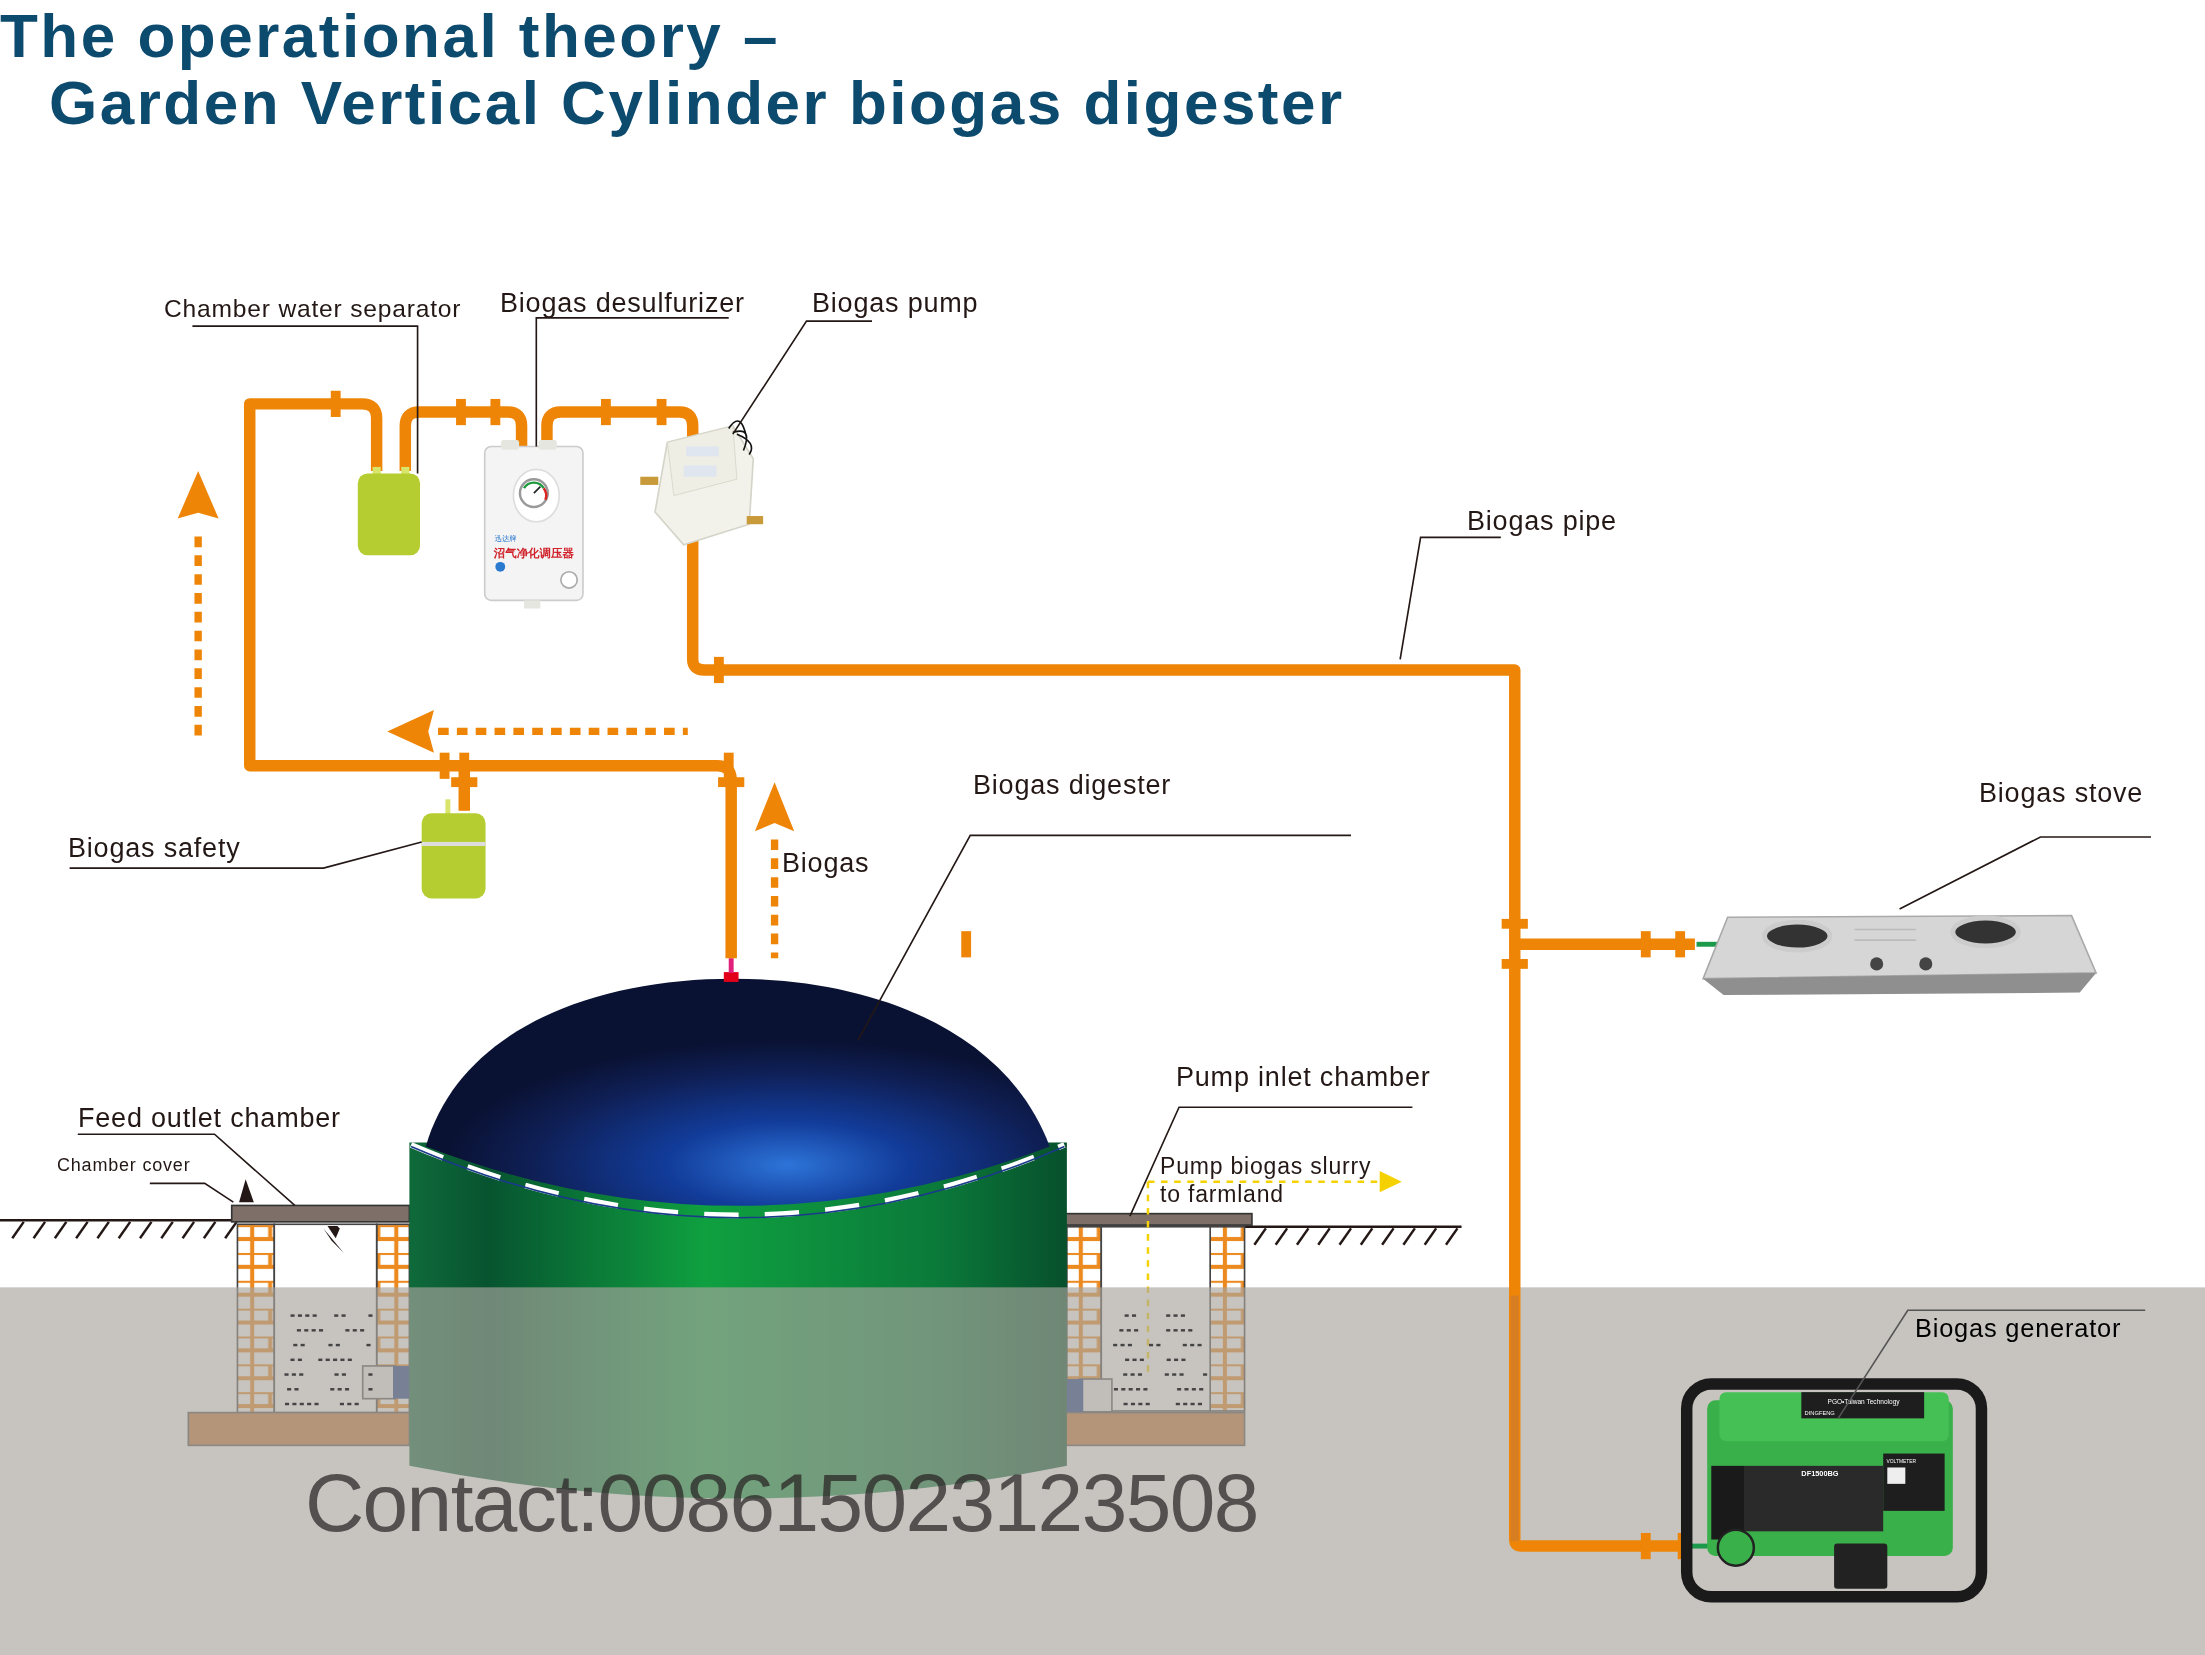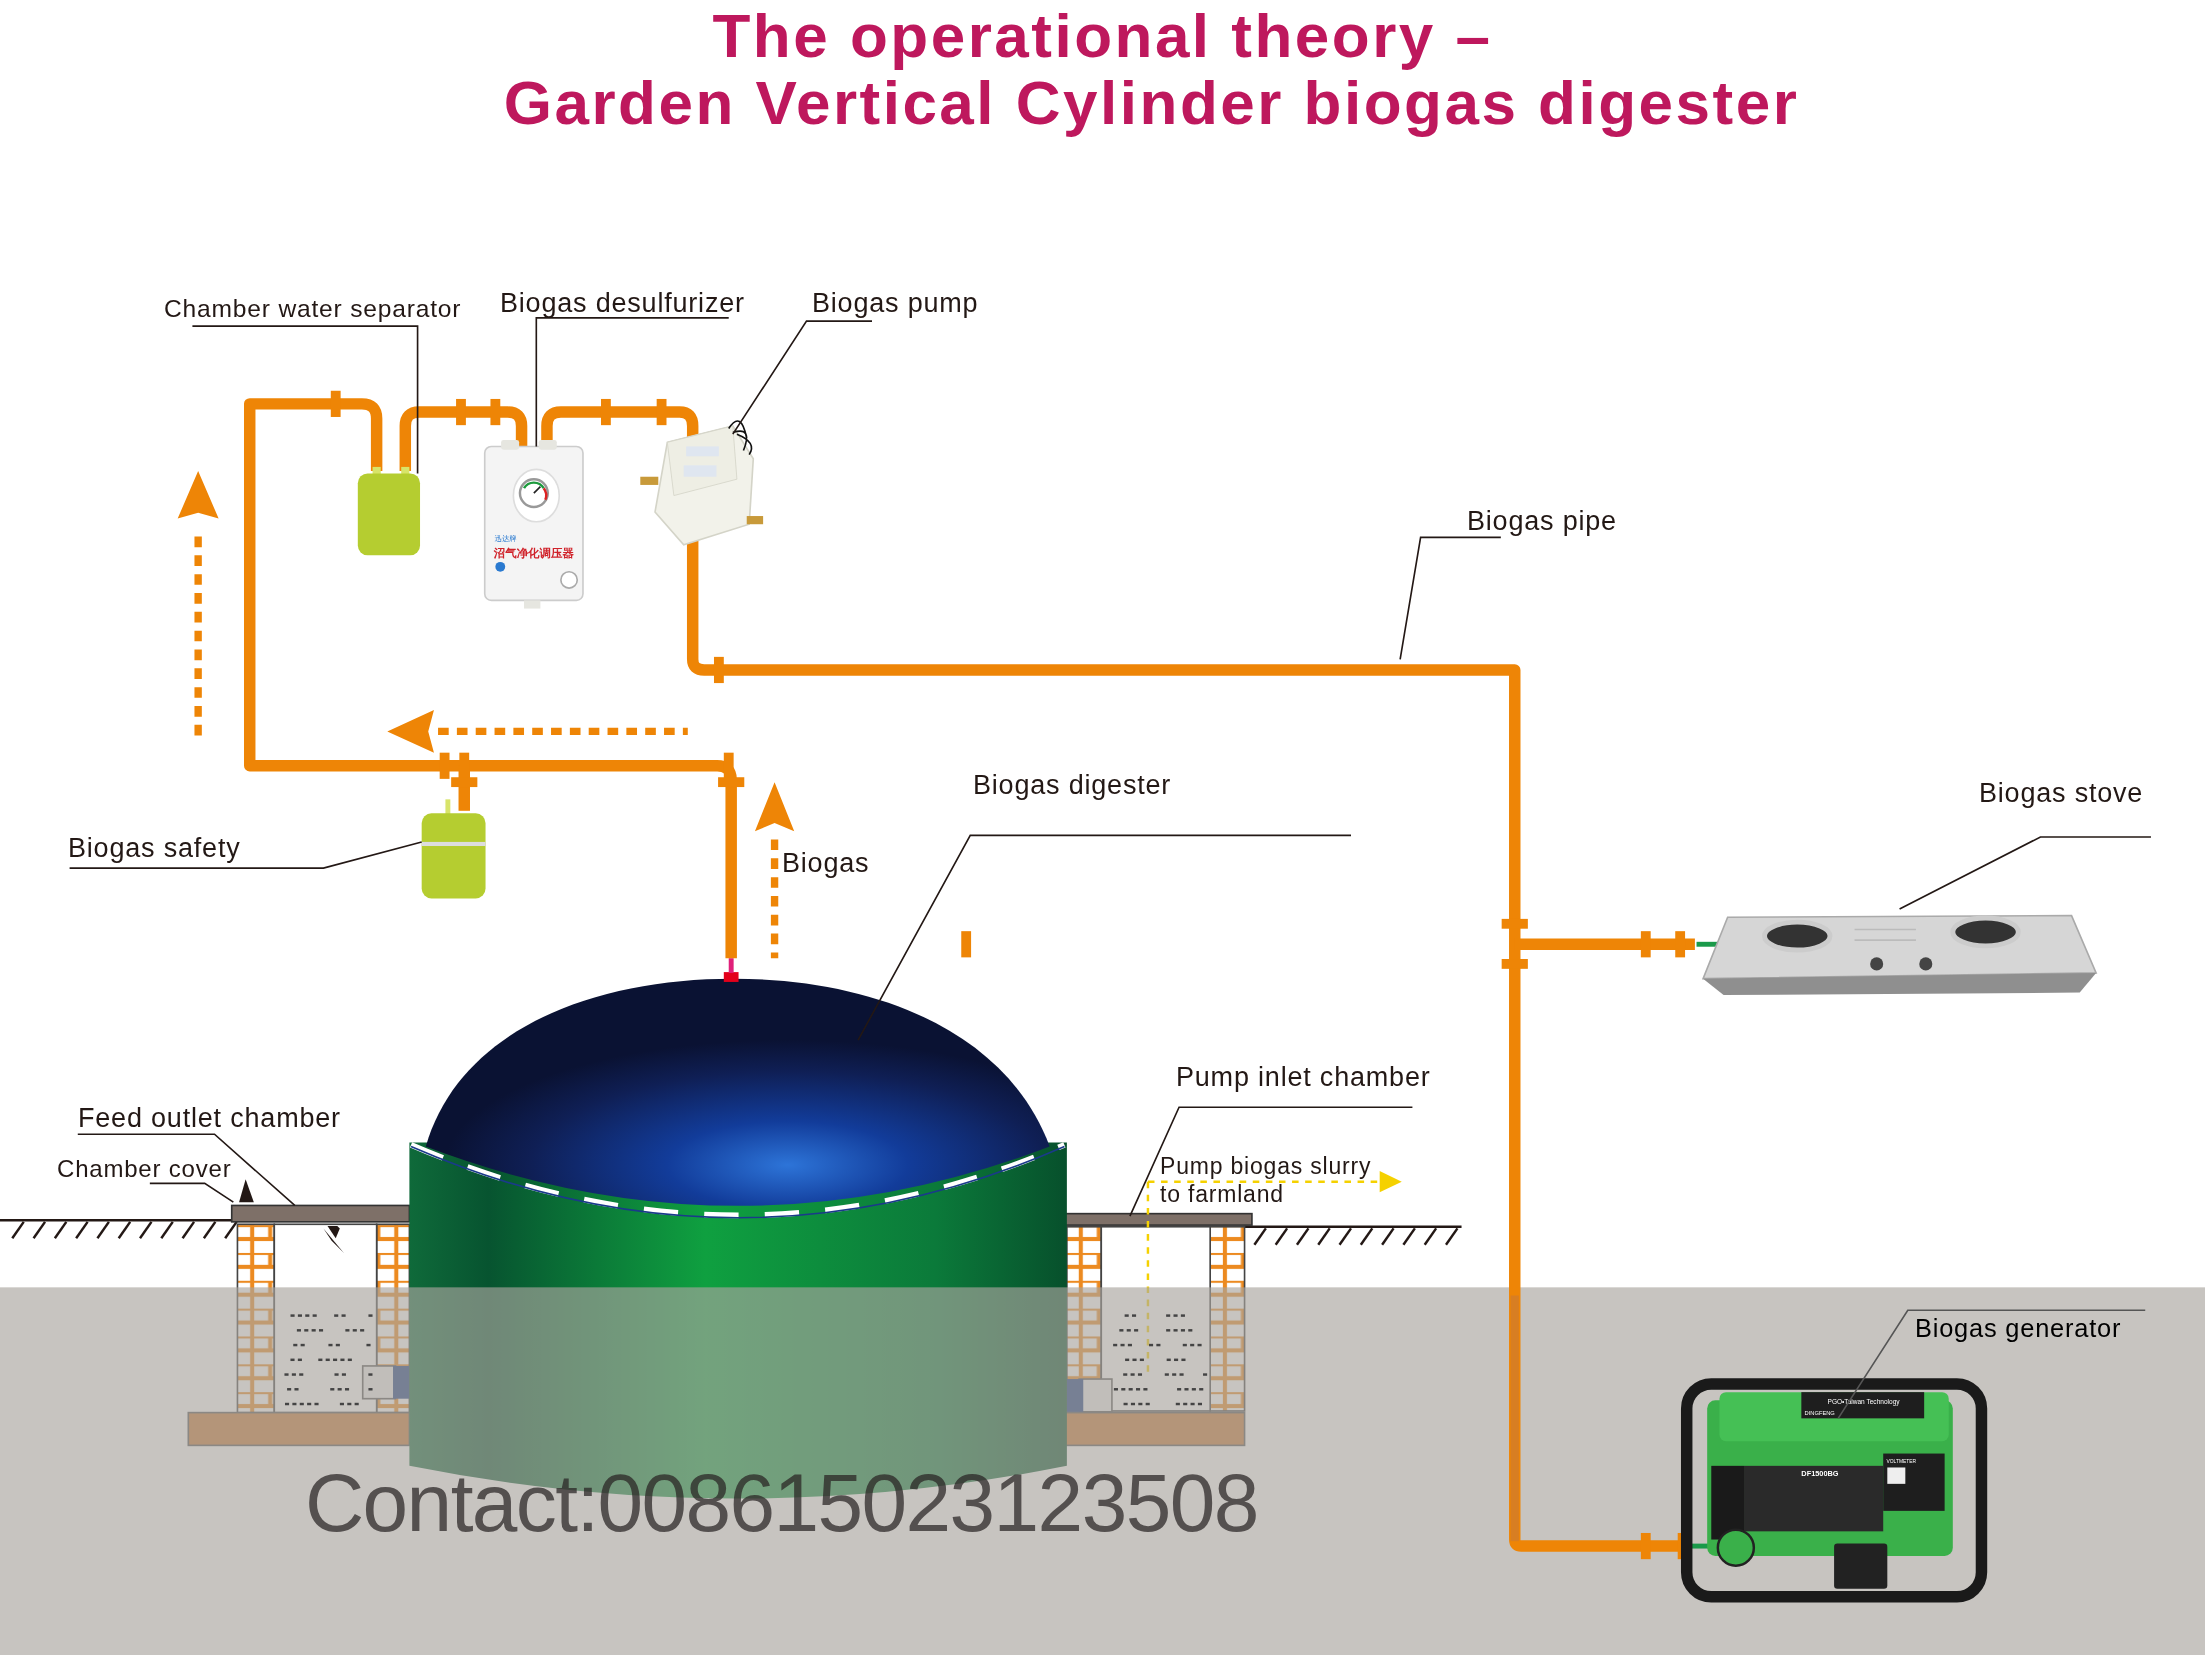--- a/index.html
+++ b/index.html
@@ -1,20 +1,20 @@
 <!DOCTYPE html>
 <html style="font-size:13px"><head>
 <meta charset="utf-8">
 <style>
   html, body { margin:0; padding:0; background:#ffffff; }
   body { width:2205px; height:1656px; position:relative; overflow:hidden; font-family:"Liberation Sans", sans-serif; }
   #stage { position:absolute; left:0; top:0; width:2205px; height:1656px; }
-  .title { position:absolute; left:0; width:2205px; text-align:center; font-family:"Liberation Sans", sans-serif; font-weight:bold; font-size:62px; color:#be185d; letter-spacing:2.5px; line-height:66px; }
+  .title { position:absolute; left:0; width:2205px; font-family:"Liberation Sans", sans-serif; font-weight:bold; font-size:62px; color:#0c4a6e; letter-spacing:2.5px; line-height:66px; }
   .lbl { position:absolute; font-family:"Liberation Sans", sans-serif; color:#231815; white-space:nowrap; font-size:27px; letter-spacing:0.8px; }
-  .lbl.small { font-size:24px; }
+  .lbl.small { font-size:18px; }
   .lbl.grey { color:#000000;margin-top:32px; }
   .contact { position:absolute; left:305px; top:1456px; font-family:"Liberation Sans", sans-serif; font-size:82px; color:rgba(40,35,35,0.72); letter-spacing:-1.6px; white-space:nowrap; }
 </style>
 </head>
 <body>
 
 <svg id="stage" width="2205" height="1656" viewBox="0 0 2693 2022" xmlns="http://www.w3.org/2000/svg">
   <defs>
     <radialGradient id="domeGrad" cx="0.58" cy="0.82" r="0.55">
       <stop offset="0" stop-color="#2d74d8"></stop>

